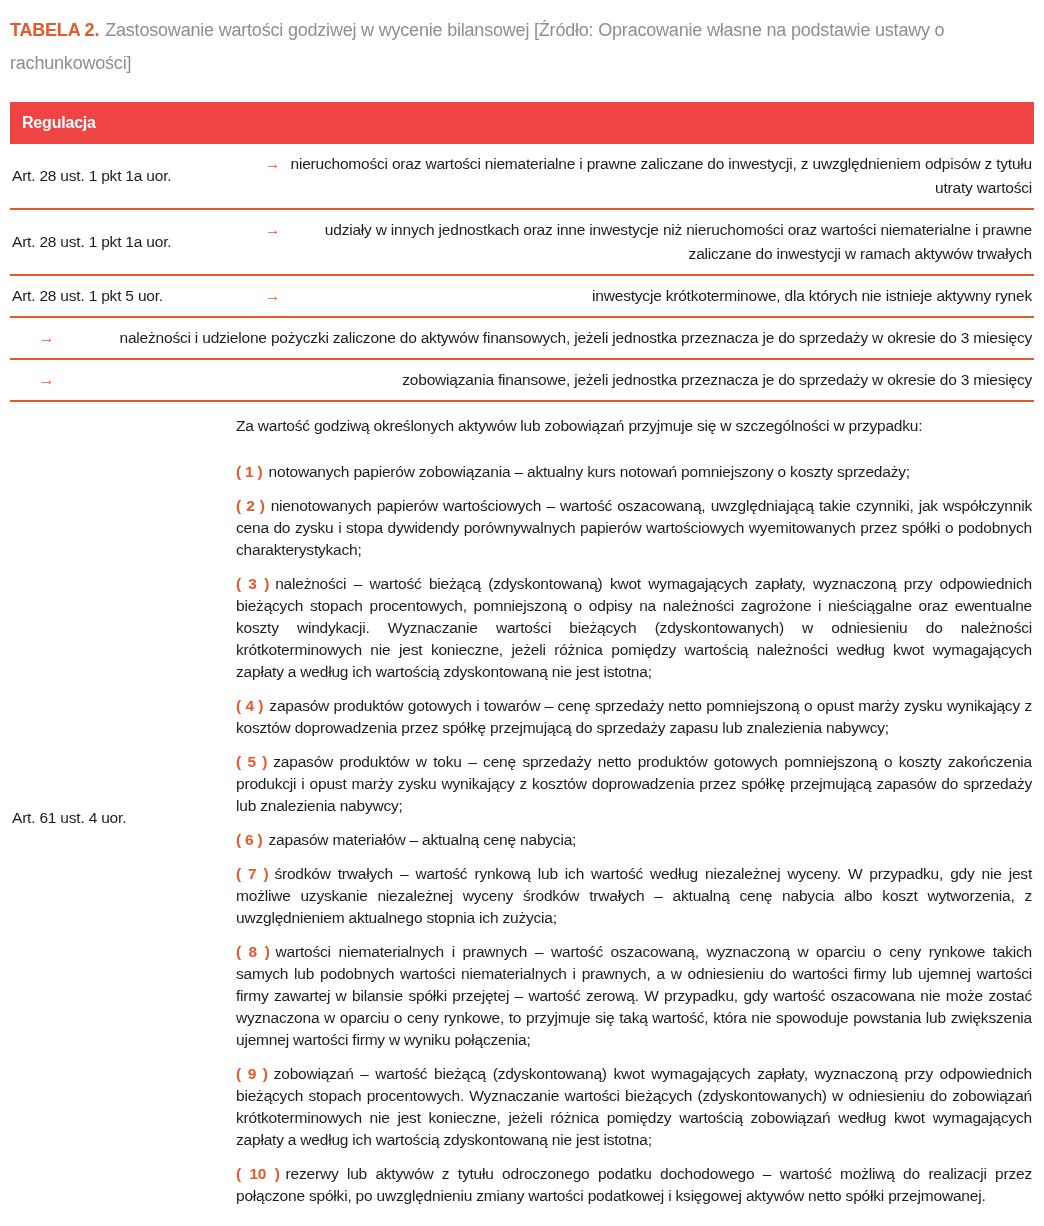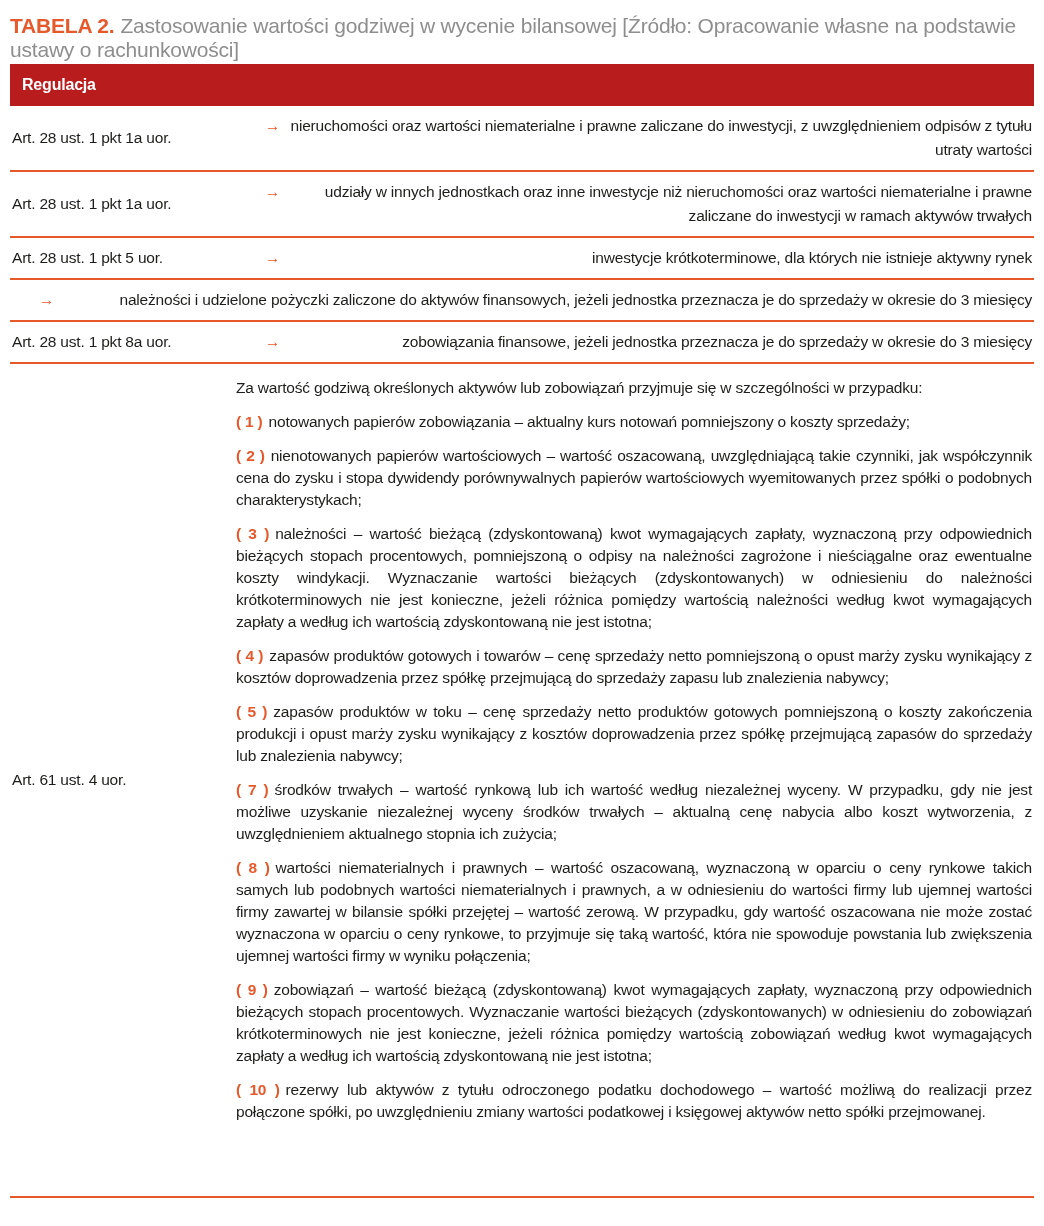--- a/index.html
+++ b/index.html
@@ -8,43 +8,43 @@
     width: 1044px;
     height: 1226px;
     overflow: hidden;
     background: #ffffff;
     font-family: "Liberation Sans", "DejaVu Sans", sans-serif;
   }
   .page { padding: 12px 10px 0 10px; }
 
   
   .caption {
-    font-size: 21px;
-    line-height: 24px;
+    font-size: 18px;
+    line-height: 33px;
     color: #8E8E8E;
-    margin: 2px 0 2px 0;
+    margin: 2px 0 22px 0;
     letter-spacing: -0.2px;
   }
   .caption-label {
     color: #E5592B;
     font-weight: 700;
     margin-right: 6px;
   }
 
   
   .fv-table {
     width: 1024px;
     color: #1D1D1B;
     font-size: 15.5px;
     letter-spacing: -0.2px;
   }
   .thead {
     display: flex;
     align-items: center;
-    background: #b91c1c;
+    background: #ef4444;
     color: #ffffff;
     font-weight: 700;
     font-size: 16px;
     height: 42px;
   }
   .th-reg {
     box-sizing: border-box;
     width: 226px;
     flex: none;
     padding-left: 12px;
@@ -85,21 +85,21 @@
     display: flex;
     border-bottom: 2px solid #E5592B;
     padding: 13px 0;
   }
   .big-content {
     flex: 1;
     line-height: 22px;
     min-height: 806px;
     padding-right: 2px;
   }
-  .intro { margin: 0 0 12px 0; }
+  .intro { margin: 0 0 24px 0; }
   .item  { margin: 0 0 12px 0; text-align: justify; }
   .item:last-child { margin-bottom: 12px; }
   .num {
     color: #E5592B;
     font-weight: 700;
     padding-right: 6px;
     white-space: nowrap;
   }
 </style>
 </head>
@@ -142,37 +142,37 @@
     </div>
 
     <div class="trow">
       <div class="cell-content">
         <span class="arrow">→</span>
         <span class="row-text">należności i udzielone pożyczki zaliczone do aktywów finansowych, jeżeli jednostka przeznacza je do sprzedaży w okresie do 3 miesięcy</span>
       </div>
     </div>
 
     <div class="trow">
-      <div class="cell-reg">Art. 28 ust. 1 pkt 8a uor.</div>
       <div class="cell-content">
         <span class="arrow">→</span>
         <span class="row-text">zobowiązania finansowe, jeżeli jednostka przeznacza je do sprzedaży w okresie do 3 miesięcy</span>
       </div>
     </div>
 
     <div class="bigrow">
       <div class="cell-reg">Art. 61 ust. 4 uor.</div>
       <div class="big-content">
         <p class="intro">Za wartość godziwą określonych aktywów lub zobowiązań przyjmuje się w szczególności w przypadku:</p>
 
         <p class="item"><span class="num">( 1 )</span><span>notowanych papierów zobowiązania – aktualny kurs notowań pomniejszony o koszty sprzedaży;</span></p>
         <p class="item"><span class="num">( 2 )</span><span>nienotowanych papierów wartościowych – wartość oszacowaną, uwzględniającą takie czynniki, jak współczynnik cena do zysku i stopa dywidendy porównywalnych papierów wartościowych wyemitowanych przez spółki o podobnych charakterystykach;</span></p>
         <p class="item"><span class="num">( 3 )</span><span>należności – wartość bieżącą (zdyskontowaną) kwot wymagających zapłaty, wyznaczoną przy odpowiednich bieżących stopach procentowych, pomniejszoną o odpisy na należności zagrożone i nieściągalne oraz ewentualne koszty windykacji. Wyznaczanie wartości bieżących (zdyskontowanych) w odniesieniu do należności krótkoterminowych nie jest konieczne, jeżeli różnica pomiędzy wartością należności według kwot wymagających zapłaty a według ich wartością zdyskontowaną nie jest istotna;</span></p>
         <p class="item"><span class="num">( 4 )</span><span>zapasów produktów gotowych i towarów – cenę sprzedaży netto pomniejszoną o opust marży zysku wynikający z kosztów doprowadzenia przez spółkę przejmującą do sprzedaży zapasu lub znalezienia nabywcy;</span></p>
         <p class="item"><span class="num">( 5 )</span><span>zapasów produktów w toku – cenę sprzedaży netto produktów gotowych pomniejszoną o koszty zakończenia produkcji i opust marży zysku wynikający z kosztów doprowadzenia przez spółkę przejmującą zapasów do sprzedaży lub znalezienia nabywcy;</span></p>
+        <p class="item"><span class="num">( 6 )</span><span>zapasów materiałów – aktualną cenę nabycia;</span></p>
         <p class="item"><span class="num">( 7 )</span><span>środków trwałych – wartość rynkową lub ich wartość według niezależnej wyceny. W przypadku, gdy nie jest możliwe uzyskanie niezależnej wyceny środków trwałych – aktualną cenę nabycia albo koszt wytworzenia, z uwzględnieniem aktualnego stopnia ich zużycia;</span></p>
         <p class="item"><span class="num">( 8 )</span><span>wartości niematerialnych i prawnych – wartość oszacowaną, wyznaczoną w oparciu o ceny rynkowe takich samych lub podobnych wartości niematerialnych i prawnych, a w odniesieniu do wartości firmy lub ujemnej wartości firmy zawartej w bilansie spółki przejętej – wartość zerową. W przypadku, gdy wartość oszacowana nie może zostać wyznaczona w oparciu o ceny rynkowe, to przyjmuje się taką wartość, która nie spowoduje powstania lub zwiększenia ujemnej wartości firmy w wyniku połączenia;</span></p>
         <p class="item"><span class="num">( 9 )</span><span>zobowiązań – wartość bieżącą (zdyskontowaną) kwot wymagających zapłaty, wyznaczoną przy odpowiednich bieżących stopach procentowych. Wyznaczanie wartości bieżących (zdyskontowanych) w odniesieniu do zobowiązań krótkoterminowych nie jest konieczne, jeżeli różnica pomiędzy wartością zobowiązań według kwot wymagających zapłaty a według ich wartością zdyskontowaną nie jest istotna;</span></p>
         <p class="item"><span class="num">( 10 )</span><span>rezerwy lub aktywów z tytułu odroczonego podatku dochodowego – wartość możliwą do realizacji przez połączone spółki, po uwzględnieniu zmiany wartości podatkowej i księgowej aktywów netto spółki przejmowanej.</span></p>
       </div>
     </div>
 
   </div>
 </div>
 

